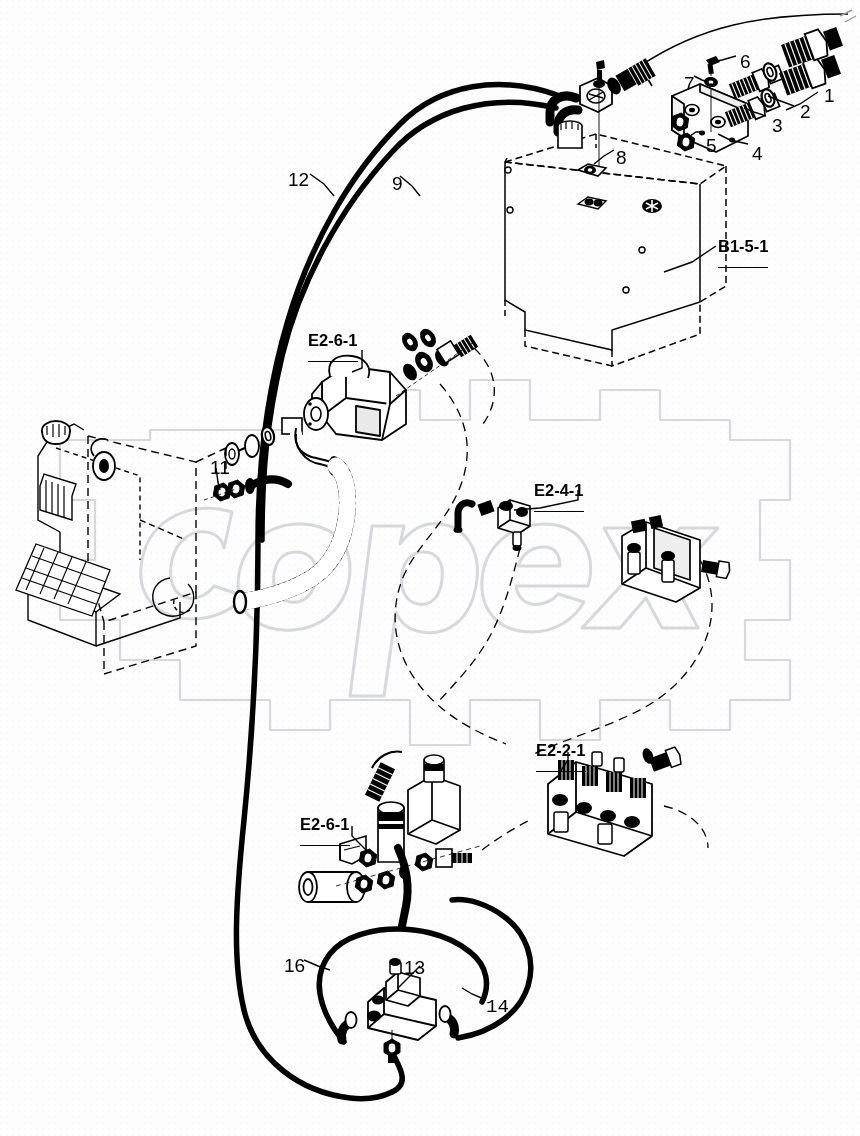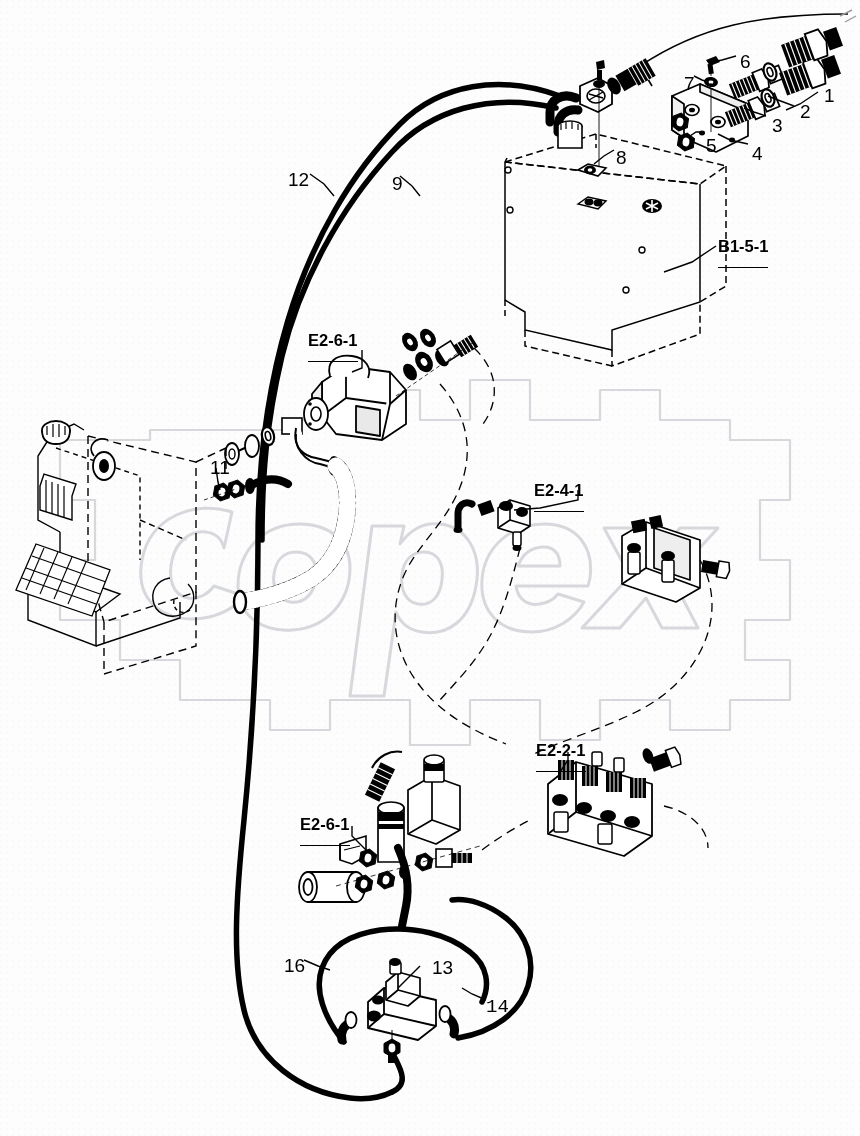--- a/index.html
+++ b/index.html
@@ -768,18 +768,18 @@
       <div class="callout" style="left:772px; top:116px;">3</div>
       <div class="callout" style="left:752px; top:144px;">4</div>
       <div class="callout" style="left:706px; top:136px;">5</div>
       <div class="callout" style="left:740px; top:52px;">6</div>
       <div class="callout" style="left:684px; top:74px;">7</div>
       <div class="callout" style="left:616px; top:148px;">8</div>
       <div class="callout" style="left:392px; top:174px;">9</div>
       <div class="callout" style="left:288px; top:170px;">12</div>
       <div class="callout" style="left:210px; top:458px;text-align:center;">11</div>
       <div class="callout" style="left:284px; top:956px;">16</div>
-      <div class="callout" style="left:432px; top:958px;">13</div>
+      <div class="callout" style="left:404px; top:958px;">13</div>
       <div class="callout" style="left:486px; top:998px;font-family:Liberation Mono, monospace;">14</div>
     </div>
 
   </div>
 </div>
 
 </body></html>

